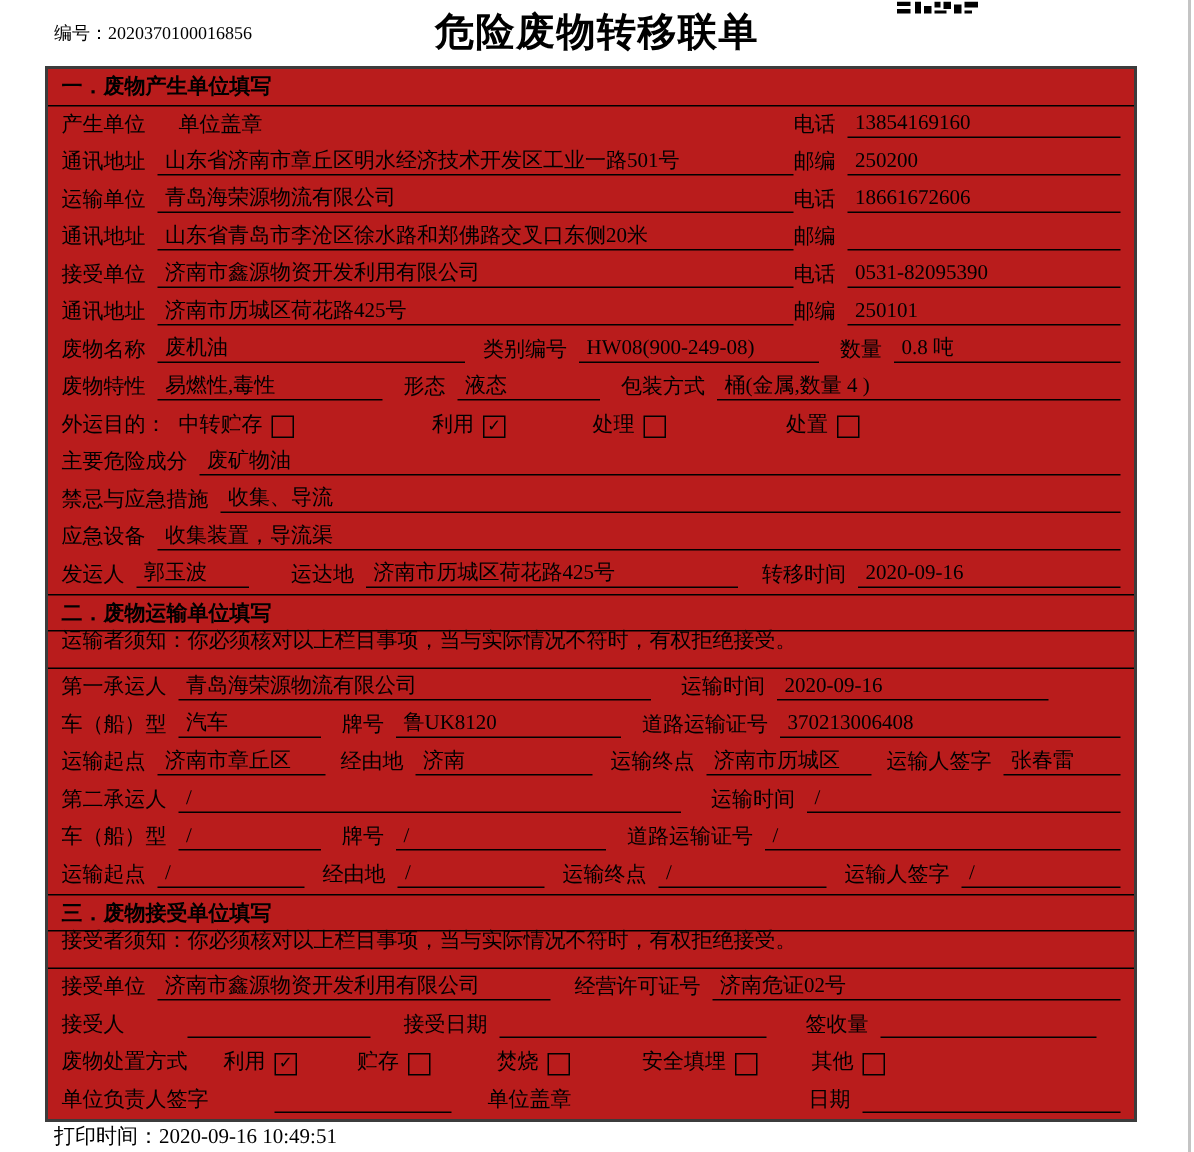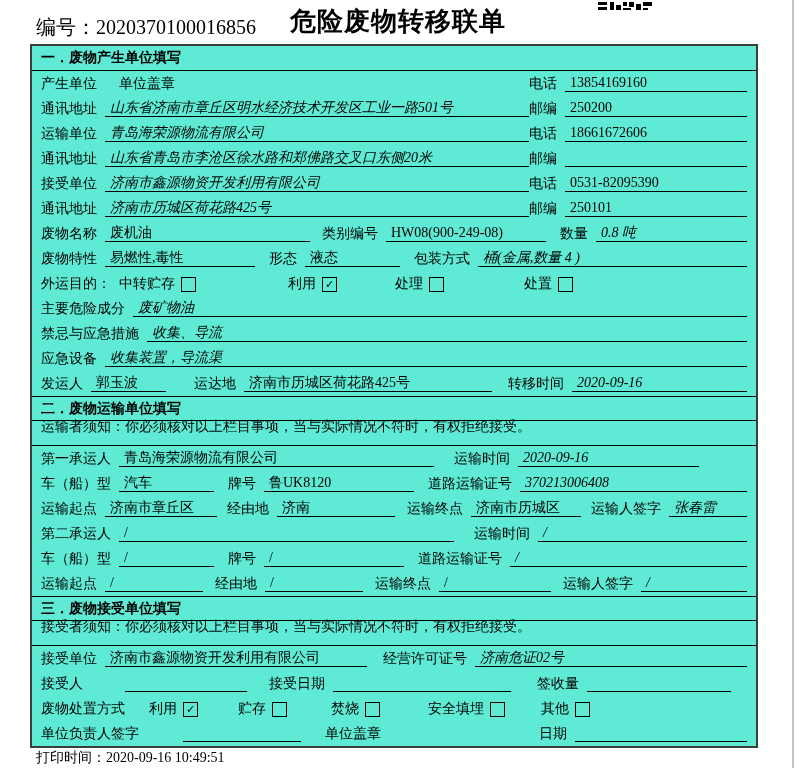--- a/index.html
+++ b/index.html
@@ -3,40 +3,40 @@
 <meta charset="utf-8">
 <style>
   html,body{margin:0;padding:0;background:#fff;}
   body{
     position:relative;width:796px;height:768px;overflow:hidden;
     font-family:"Liberation Serif","DejaVu Serif",serif;
     color:#000;font-size:14px;
   }
   
   .page-header{position:absolute;top:0;left:0;width:796px;height:44px;}
-  .serial{position:absolute;left:36px;top:14px;font-size:20px;white-space:nowrap;font-family:Liberation Serif, serif;}
+  .serial{position:absolute;left:36px;top:14px;font-size:12px;white-space:nowrap;font-family:Liberation Serif, serif;}
   .doc-title{position:absolute;left:0;top:4px;width:796px;text-align:center;
     font-size:26px;font-weight:bold;letter-spacing:1px;}
   .qr-frag{position:absolute;left:598px;top:0;width:54px;height:10px;overflow:hidden;}
   .right-edge{position:absolute;top:0;right:2px;width:2px;height:768px;background:#c4c4c4;}
   
   .form-table{
     position:absolute;left:30px;top:44px;width:728px;box-sizing:border-box;
-    border:2px solid #3c3c3c;background:#5eead4;
+    border:2px solid #3c3c3c;background:#b91c1c;
   }
   .row{display:flex;align-items:flex-end;height:25px;box-sizing:border-box;
     padding:0 9px 4px 9px;white-space:nowrap;}
   .row.hdr{align-items:center;padding-bottom:0;font-weight:bold;
     border-bottom:1.5px solid #000;}
   .row.hdr.topline{border-top:1.5px solid #000;}
   .row.notice{align-items:center;padding-bottom:12px;border-bottom:1.5px solid #000;}
   .lbl{margin-right:8px;line-height:17px;}
   .v{border-bottom:1.2px solid #000;line-height:17px;min-height:17px;
     padding:0 5px;box-sizing:border-box;overflow:hidden;}
-  .grow{flex:1 1 auto;font-style:italic;}
+  .grow{flex:1 1 auto;}
   .rgrp{margin-left:auto;display:flex;align-items:flex-end;width:218px;}
   .rgrp .lbl{margin-right:8px;}
   .rgrp .v{flex:1 1 auto;}
   .cb{display:inline-block;width:13px;height:13px;border:1.5px solid #000;
     box-sizing:content-box;font-size:11px;line-height:13px;text-align:center;
     vertical-align:-2px;margin-left:6px;}
   .opt{display:inline-flex;align-items:flex-end;line-height:17px;}
   
   .print-time{position:absolute;left:36px;top:749px;font-size:14px;white-space:nowrap;}
 </style>

